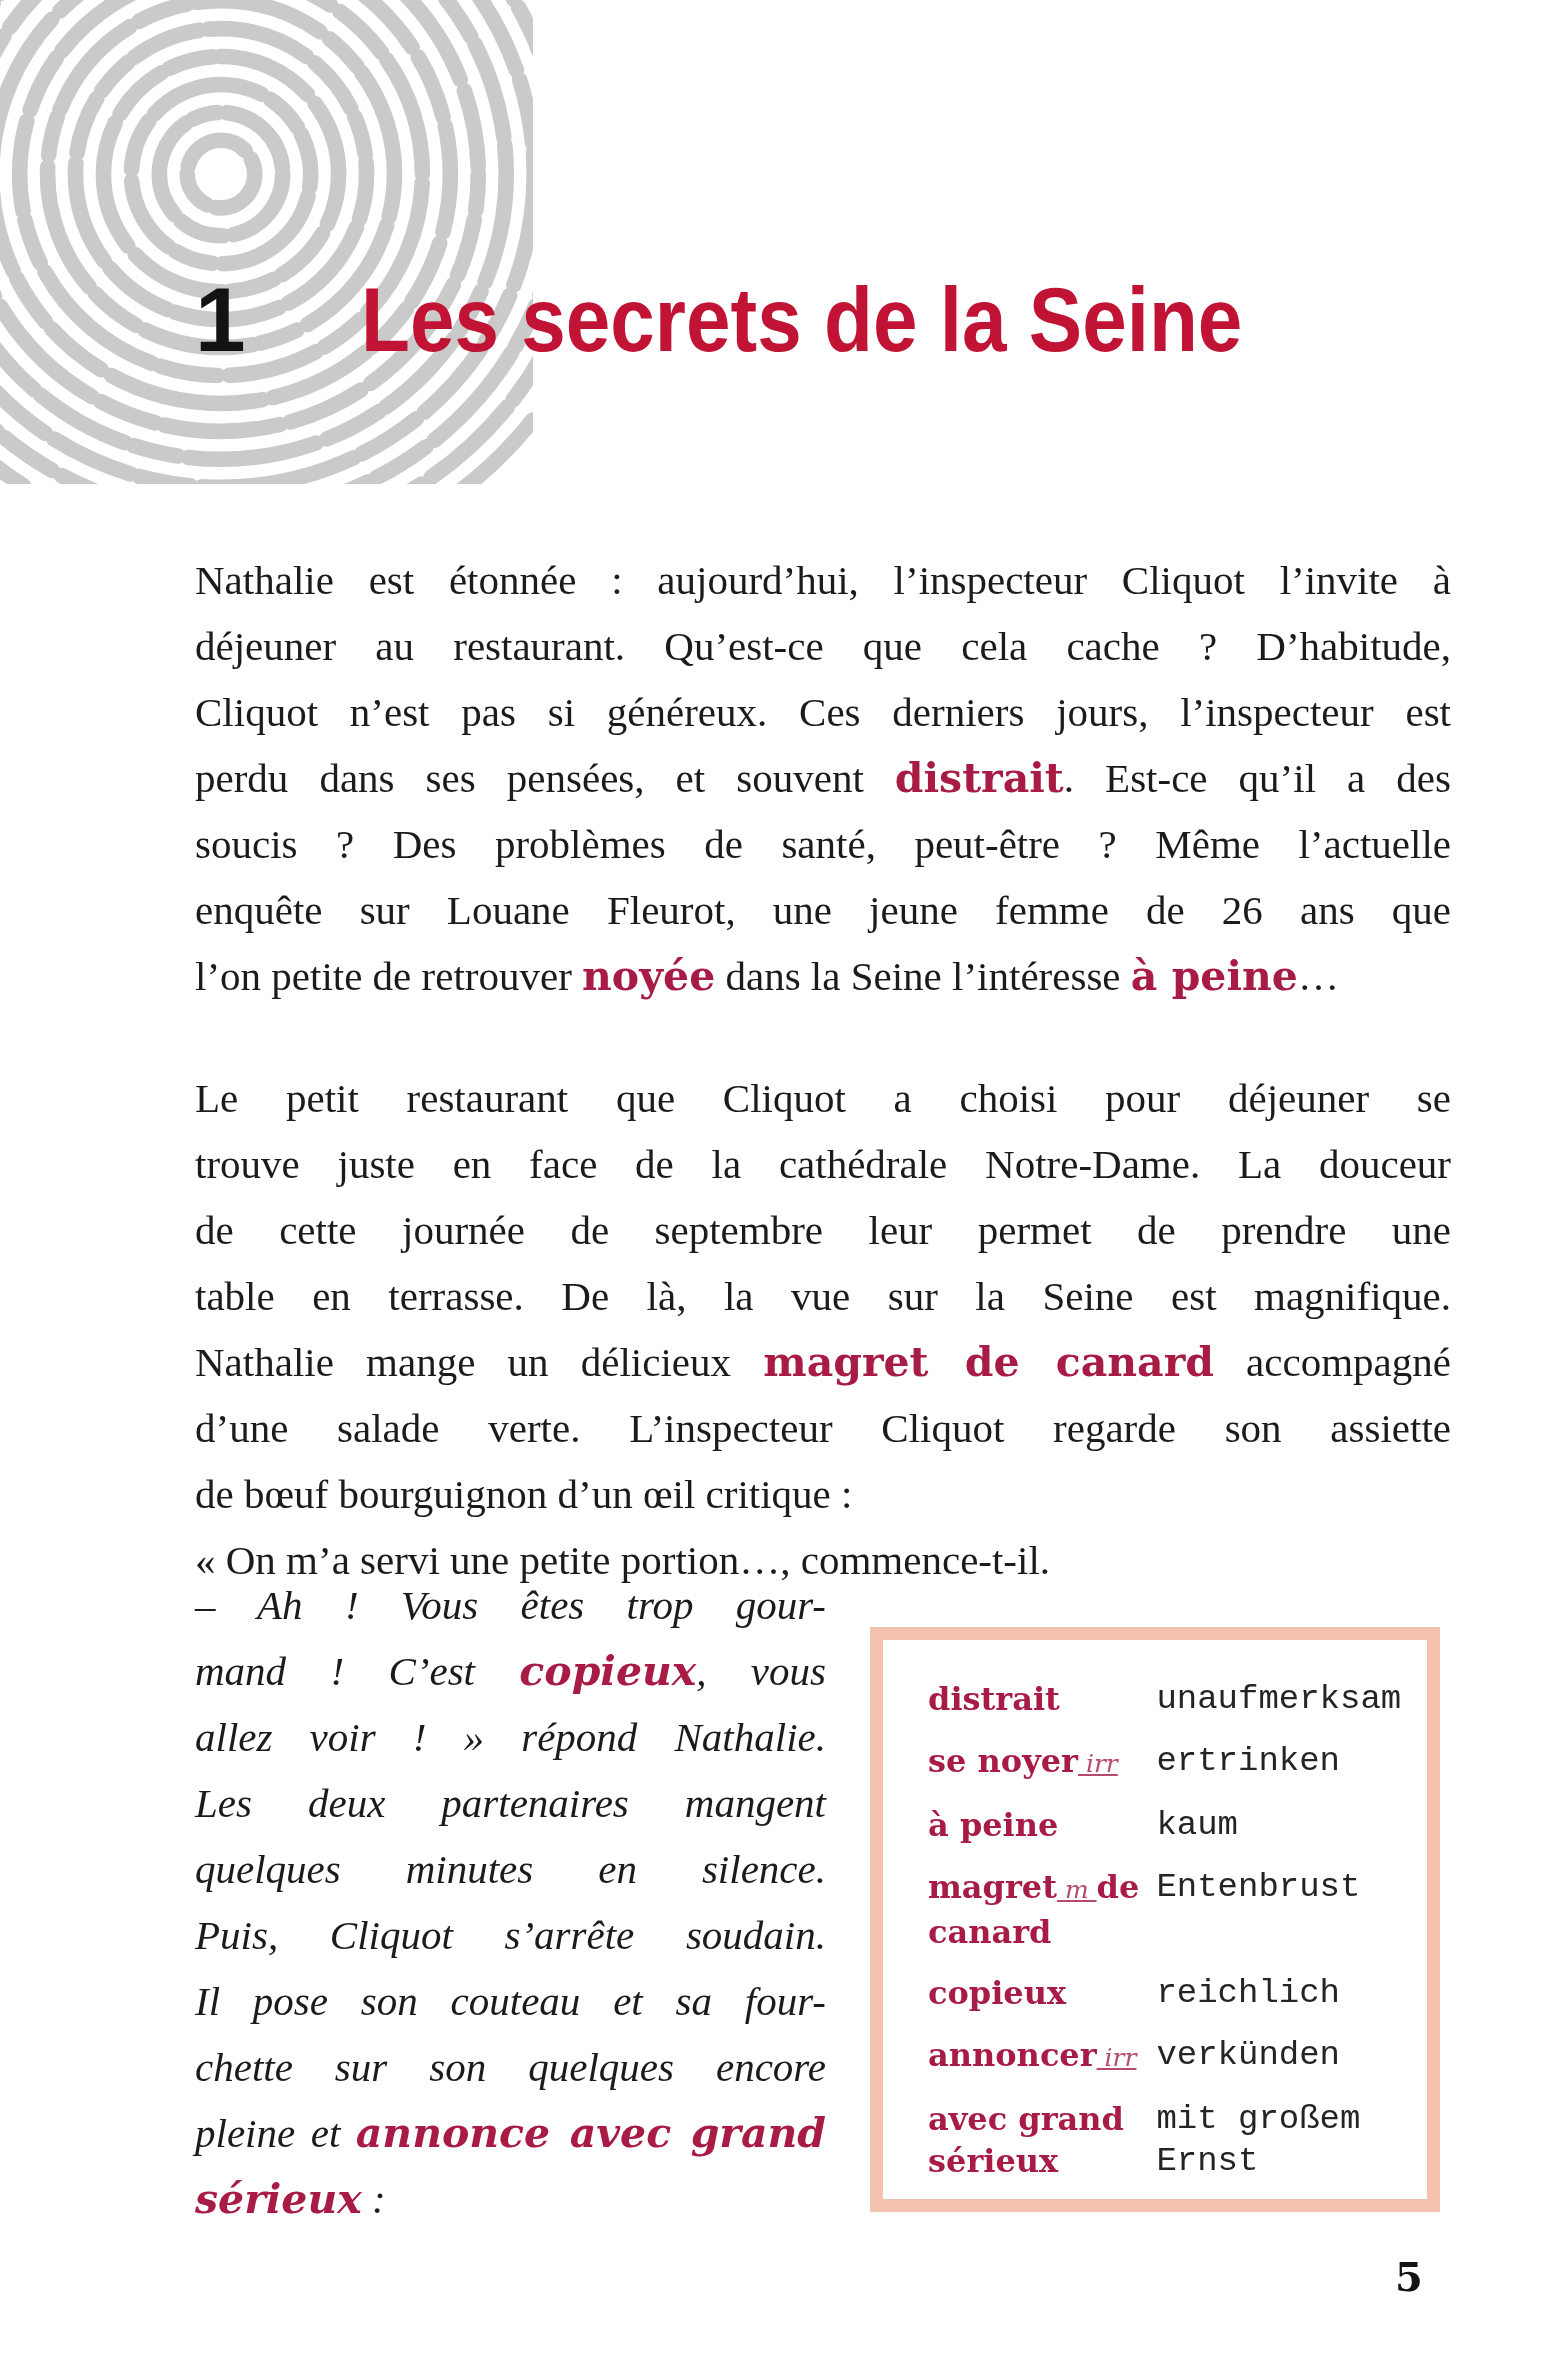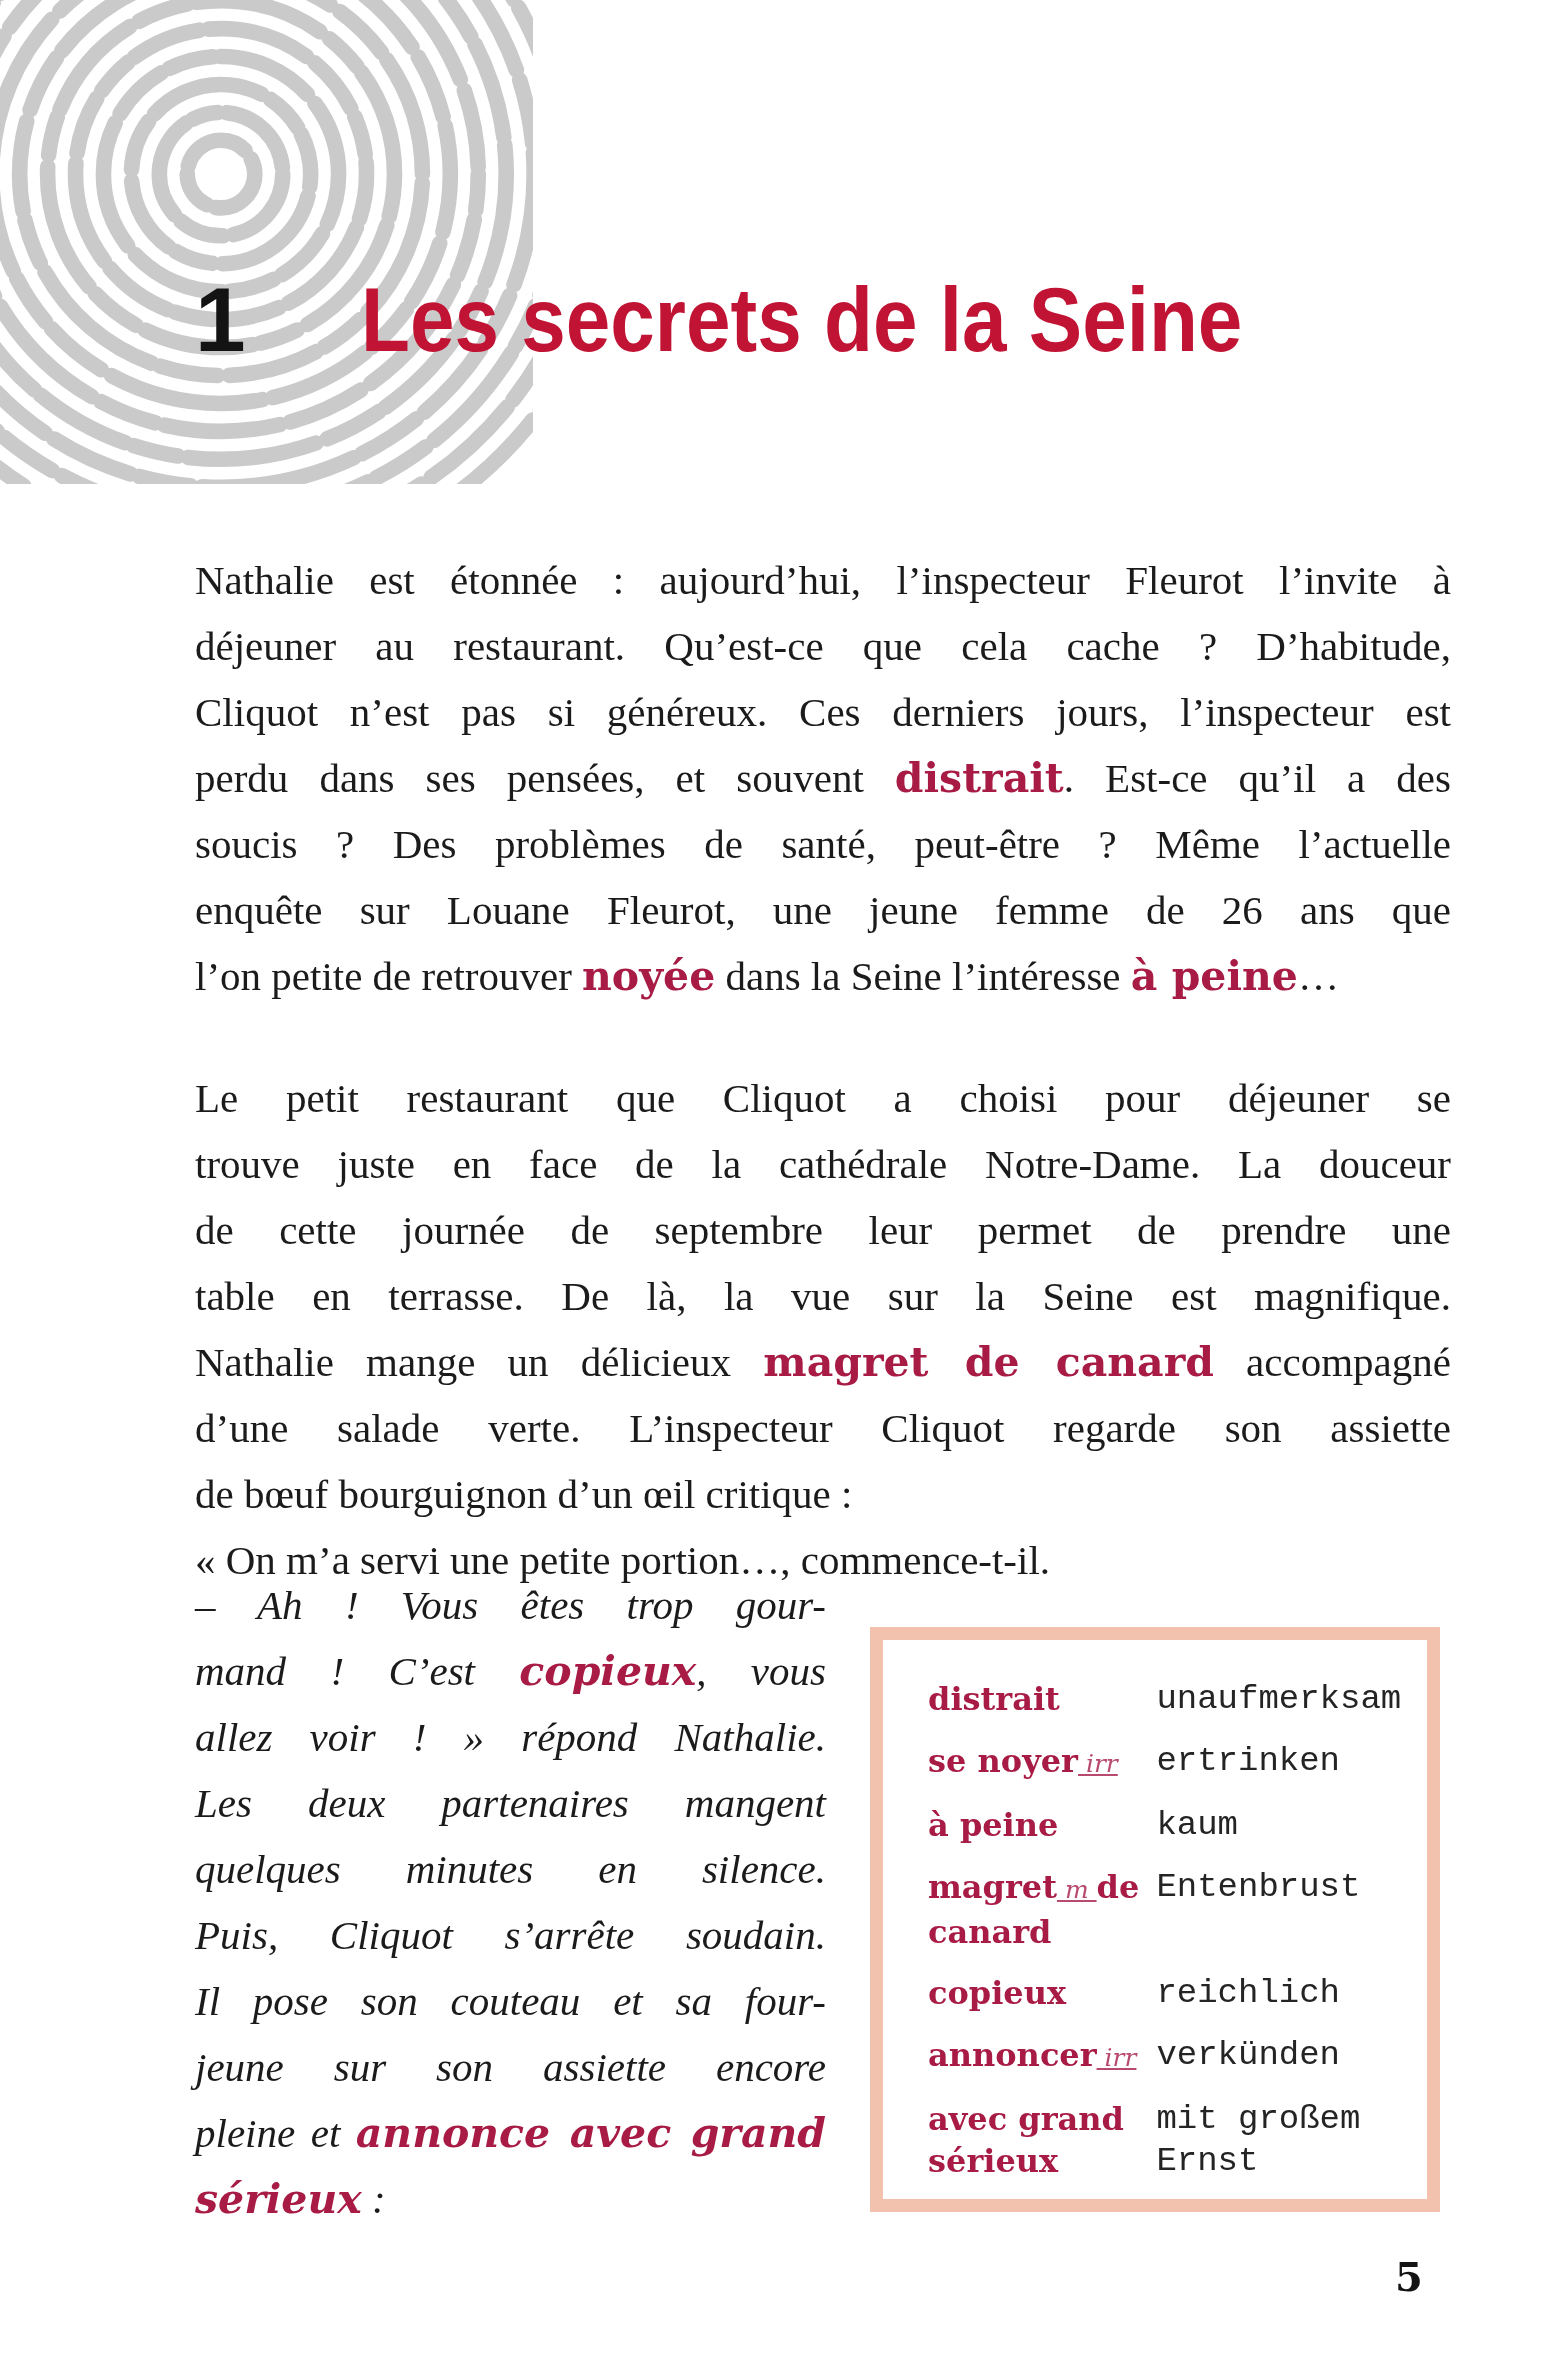--- a/index.html
+++ b/index.html
@@ -78,21 +78,21 @@
       <circle cx="340" cy="268" r="568" stroke-dasharray="130 18 200 16 90 14 160 18" stroke-dashoffset="80"></circle>
       <circle cx="340" cy="268" r="611" stroke-dasharray="220 18 110 16 70 14 180 20" stroke-dashoffset="240"></circle>
     </g>
   </svg>
 
   <div class="chapter-number">1</div>
 
   <h1 class="page-title" style="margin:0;">Les secrets de la Seine</h1>
 
   <div id="para1" class="body-text">
-      <div class="line"><span>Nathalie est étonnée : aujourd’hui, l’inspecteur Fleurot l’invite à</span></div>
+      <div class="line"><span>Nathalie est étonnée : aujourd’hui, l’inspecteur Cliquot l’invite à</span></div>
       <div class="line"><span>déjeuner au restaurant. Qu’est-ce que cela cache ? D’habitude,</span></div>
       <div class="line"><span>Cliquot n’est pas si généreux. Ces derniers jours, l’inspecteur est</span></div>
       <div class="line"><span>perdu dans ses pensées, et souvent </span><span class="hl">distrait</span><span>. Est-ce qu’il a des</span></div>
       <div class="line"><span>soucis ? Des problèmes de santé, peut-être ? Même l’actuelle</span></div>
       <div class="line"><span>enquête sur Louane Fleurot, une jeune femme de 26 ans que</span></div>
       <div class="line last"><span>l’on petite de retrouver </span><span class="hl">noyée</span><span> dans la Seine l’intéresse </span><span class="hl">à peine</span><span>…</span></div>
     </div>
 
   <div id="para2" class="body-text">
       <div class="line"><span>Le petit restaurant que Cliquot a choisi pour déjeuner se</span></div>
@@ -106,21 +106,21 @@
     </div>
 
   <div id="para3" class="body-text">
       <div class="line"><span>– Ah ! Vous êtes trop gour-</span></div>
       <div class="line"><span>mand ! C’est </span><span class="hl">copieux</span><span>, vous</span></div>
       <div class="line"><span>allez voir ! » répond Nathalie.</span></div>
       <div class="line"><span>Les deux partenaires mangent</span></div>
       <div class="line"><span>quelques minutes en silence.</span></div>
       <div class="line"><span>Puis, Cliquot s’arrête soudain.</span></div>
       <div class="line"><span>Il pose son couteau et sa four-</span></div>
-      <div class="line"><span>jeune sur son assiette encore</span></div>
+      <div class="line"><span>chette sur son quelques encore</span></div>
       <div class="line"><span>pleine et </span><span class="hl">annonce avec grand</span></div>
       <div class="line last"><span class="hl">sérieux</span><span> :</span></div>
     </div>
 
   <div class="vocab">
       <div class="vrow">
         <div class="fr"><span>distrait</span></div>
         <div class="de">unaufmerksam</div>
       </div>
       <div class="vrow">

